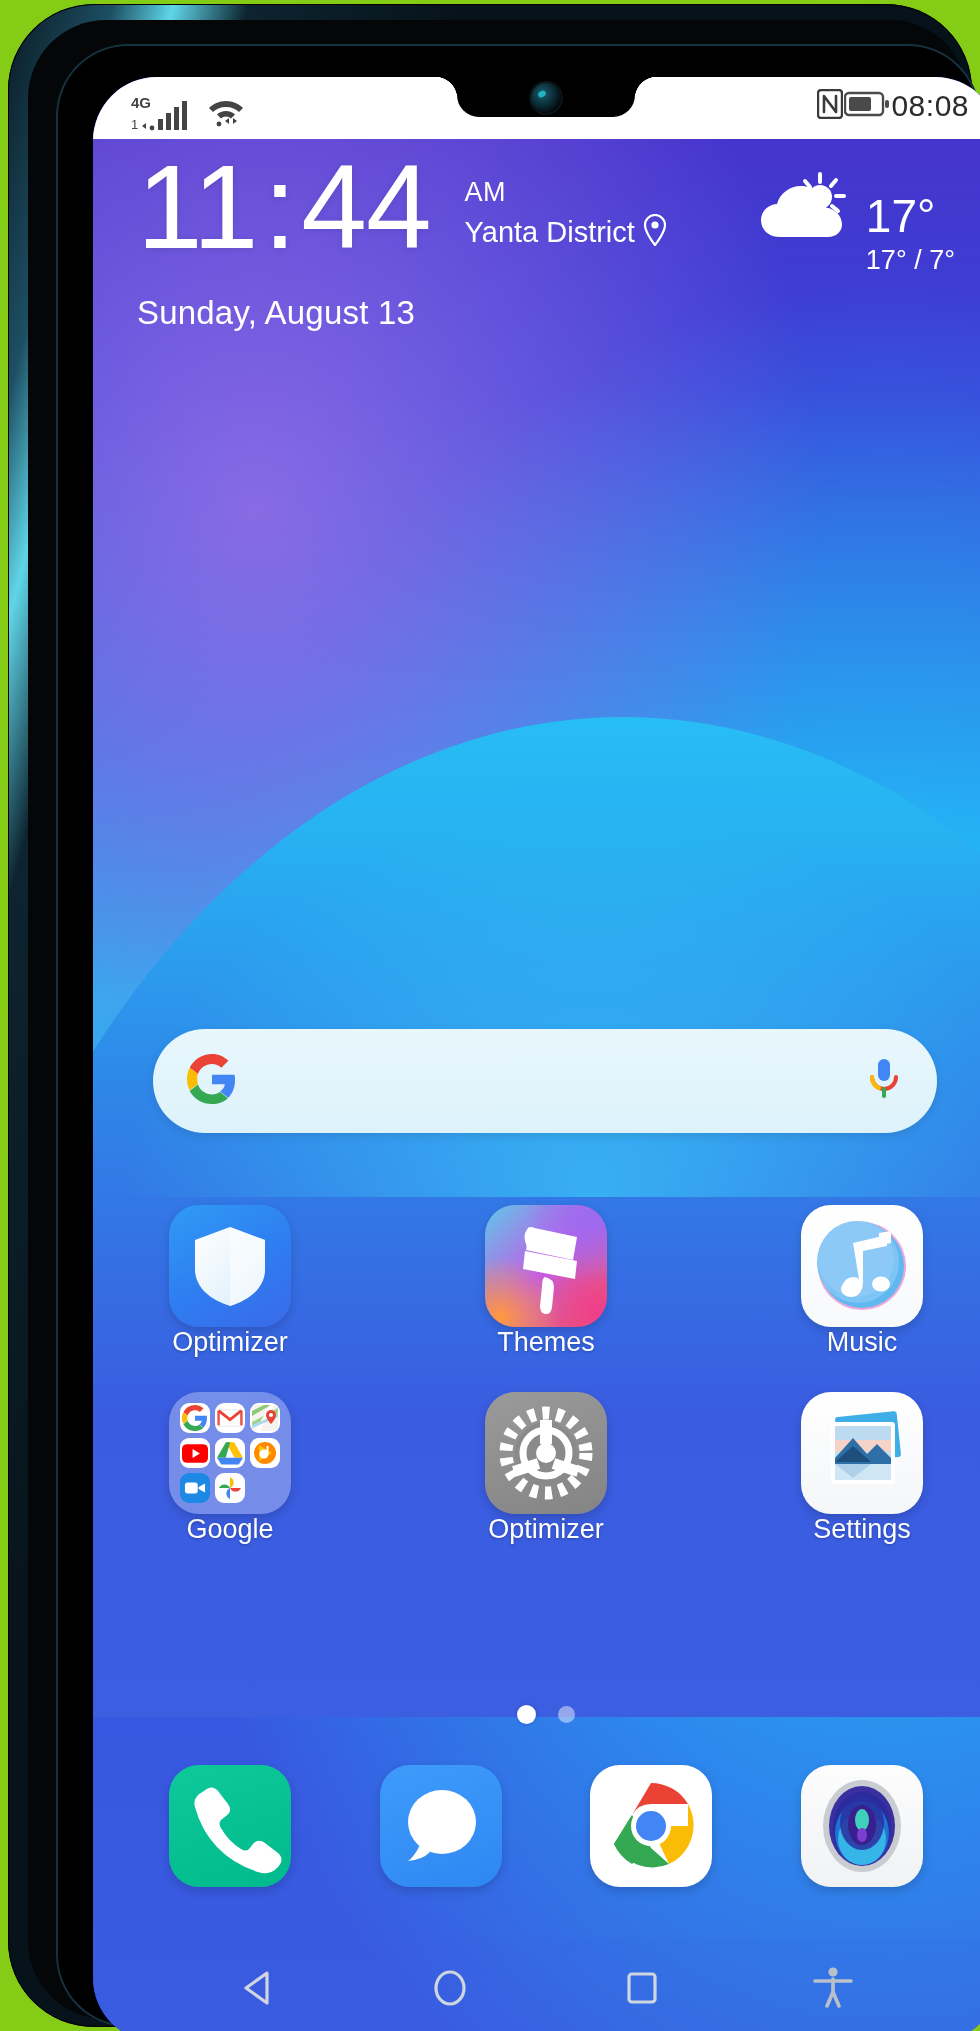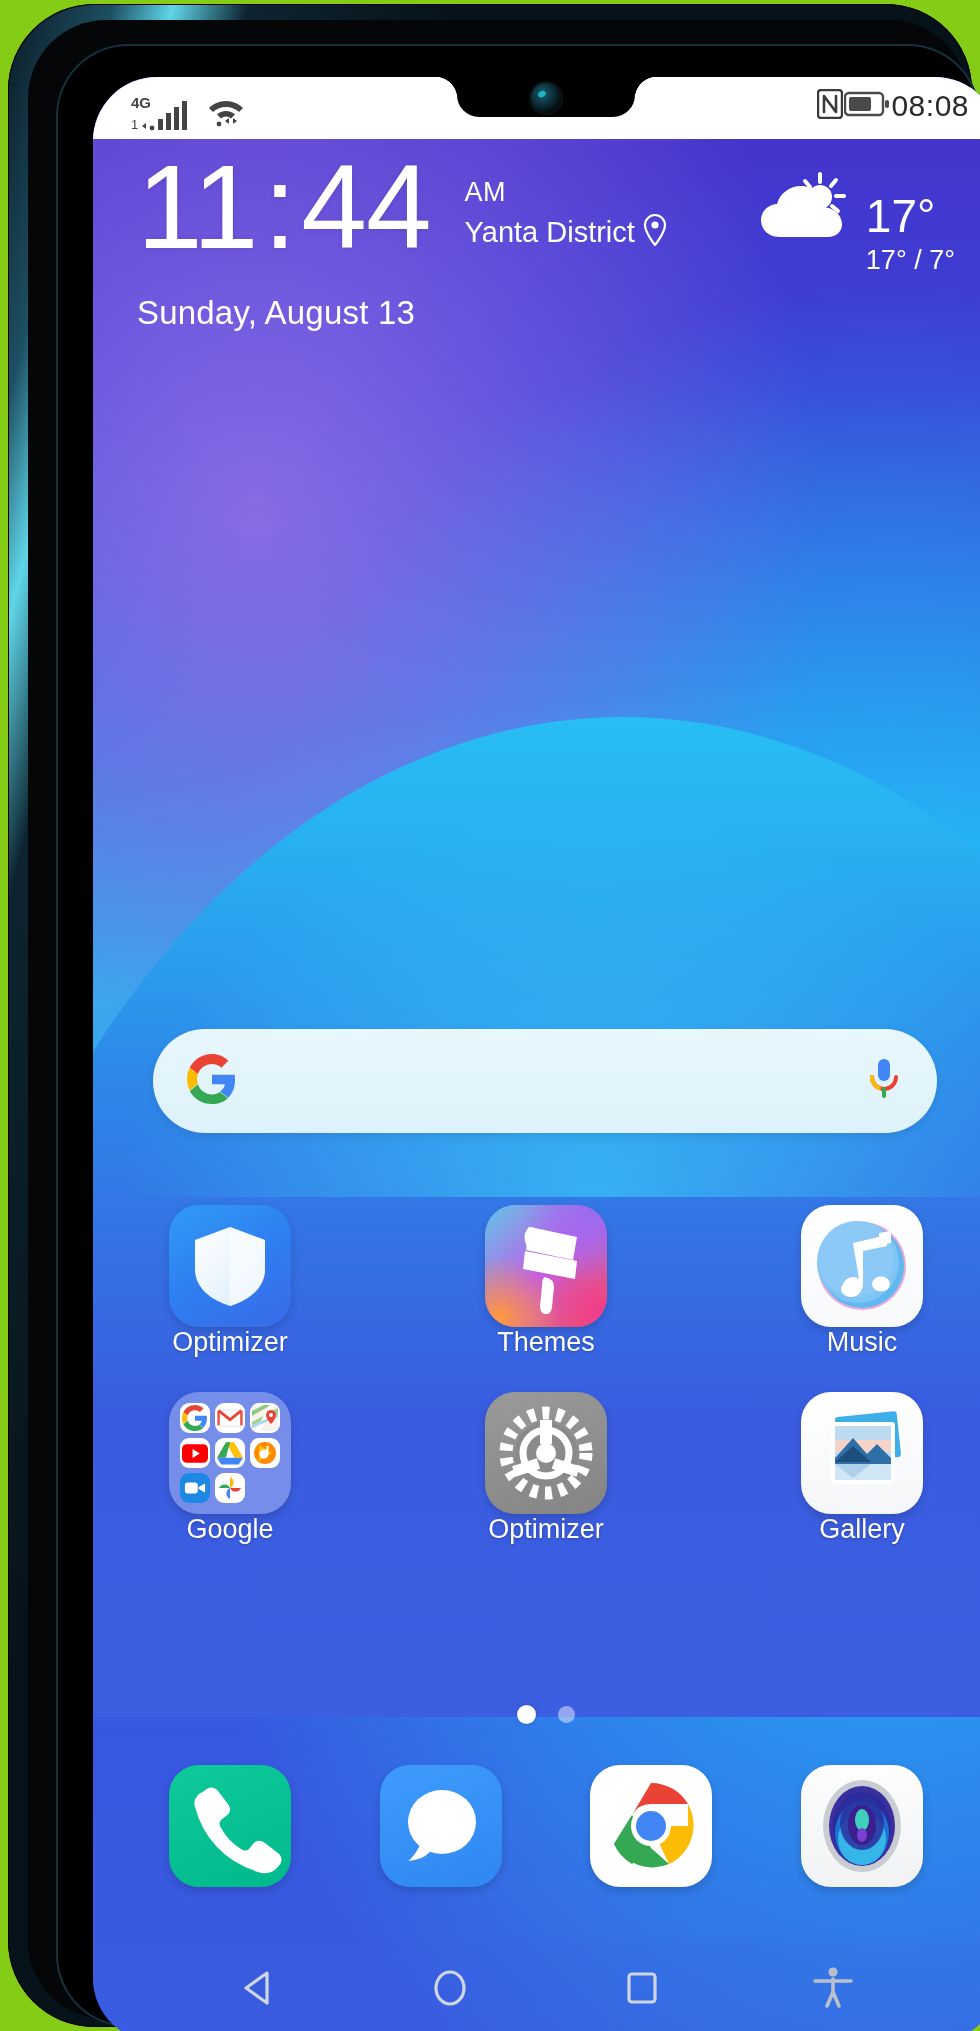--- a/index.html
+++ b/index.html
@@ -408,21 +408,21 @@
                     <rect x="30" y="30" width="64" height="62" rx="3" fill="#ffffff"></rect>
                     <rect x="34" y="34" width="56" height="54" fill="#bfe0f2"></rect>
                     <rect x="34" y="34" width="56" height="26" fill="#f6d3c8"></rect>
                     <rect x="34" y="34" width="56" height="14" fill="#bcdaf0"></rect>
                     <path d="M34,66 L52,46 L66,62 L76,52 L90,66 V72 H34 Z" fill="#2e6fa8"></path>
                     <path d="M34,70 L52,54 L70,70 H34 Z" fill="#1d4e7c"></path>
                     <rect x="34" y="72" width="56" height="16" fill="#cfe6f5"></rect>
                     <path d="M34,72 L52,86 L70,72 Z" fill="#9fc6e2" opacity=".7"></path>
                   </svg>
                 </div>
-                <div class="app-label">Gallery</div>
+                <div class="app-label">Settings</div>
               </div>
             </div>
           </div>
 
           <div class="dots">
             <span class="dot on"></span>
             <span class="dot"></span>
           </div>
 
           <div class="dock">

